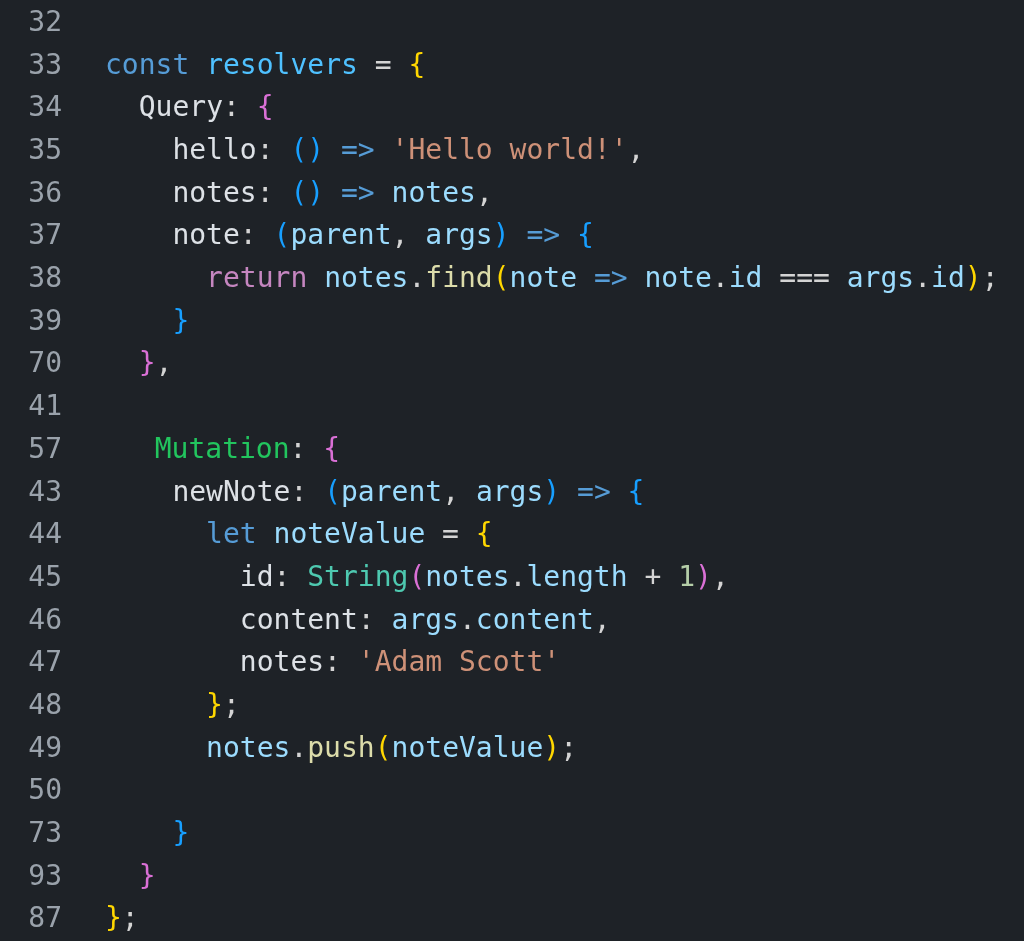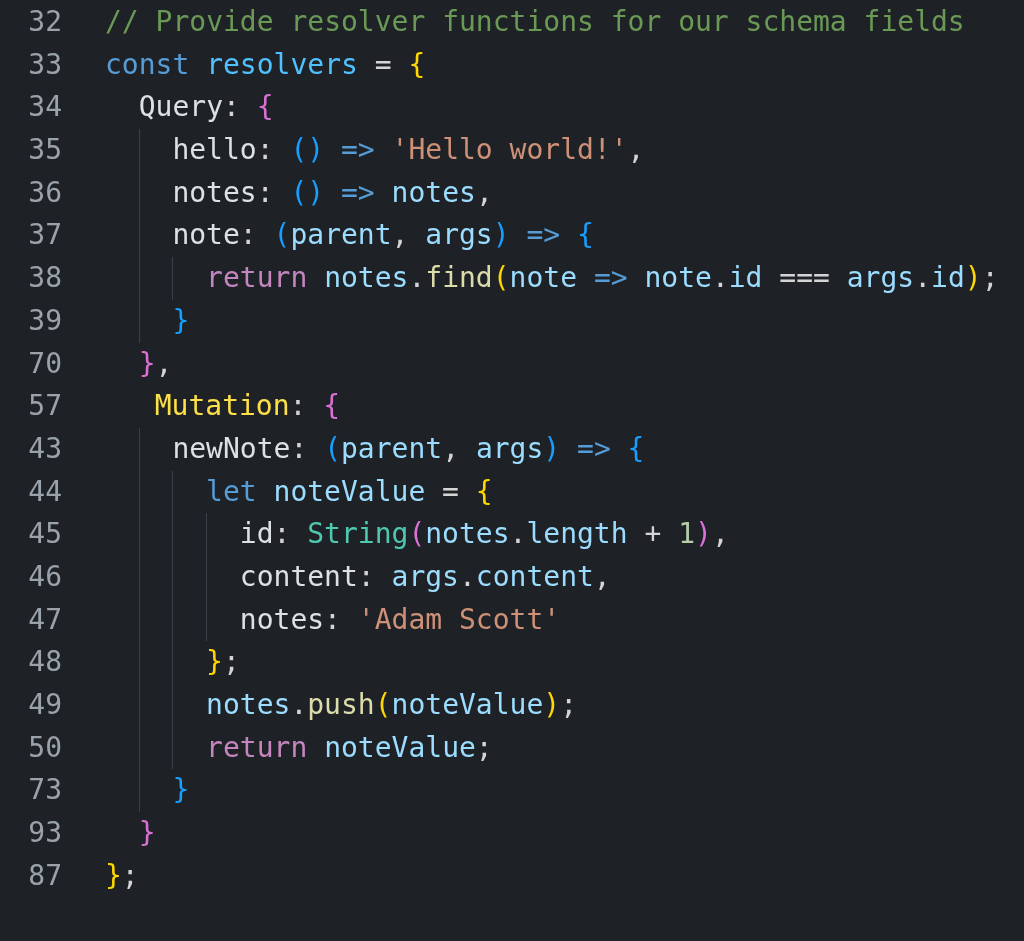--- a/index.html
+++ b/index.html
@@ -18,20 +18,21 @@
     font-family: "DejaVu Sans Mono", "Liberation Mono", monospace;
     font-size: 28px;
     padding-top: 1px;
     box-sizing: border-box;
   }
   .line {
     display: flex;
     height: 42.7px;
     line-height: 42.7px;
     white-space: pre;
+    align-items: flex-end;
   }
   .gutter {
     flex: 0 0 62px;
     width: 62px;
     text-align: right;
     color: var(--ln, #9aa2ab);
     user-select: none;
   }
   .code {
     padding-left: 43px;
@@ -45,35 +46,36 @@
   }
   .guide {
     box-shadow: inset 1px 0 0 var(--guide, #3a4047);
   }
 </style>
 </head>
 <body>
 
 <div class="editor">
   <div id="code-area">
-      <div class="line"><span class="gutter">32</span><span class="code"><span style="color: rgb(106, 153, 85);">// Provide resolver functions for our schema fields</span></span></div>
+      <div class="line"><span class="gutter">32</span></div>
       <div class="line"><span class="gutter">33</span><span class="code"><span style="color: rgb(86, 156, 214);">const</span><span style="color: rgb(212, 212, 212);"> </span><span style="color: rgb(79, 193, 255);">resolvers</span><span style="color: rgb(212, 212, 212);"> = </span><span style="color: rgb(255, 215, 0);">{</span></span></div>
       <div class="line"><span class="gutter">34</span><span class="code"><span class="ind"></span><span style="color: rgb(221, 225, 230);">Query</span><span style="color: rgb(212, 212, 212);">: </span><span style="color: rgb(218, 112, 214);">{</span></span></div>
       <div class="line"><span class="gutter">35</span><span class="code"><span class="ind"></span><span class="ind guide"></span><span style="color: rgb(221, 225, 230);">hello</span><span style="color: rgb(212, 212, 212);">: </span><span style="color: rgb(23, 159, 255);">()</span><span style="color: rgb(212, 212, 212);"> </span><span style="color: rgb(86, 156, 214);">=&gt;</span><span style="color: rgb(212, 212, 212);"> </span><span style="color: rgb(206, 145, 120);">'Hello world!'</span><span style="color: rgb(212, 212, 212);">,</span></span></div>
       <div class="line"><span class="gutter">36</span><span class="code"><span class="ind"></span><span class="ind guide"></span><span style="color: rgb(221, 225, 230);">notes</span><span style="color: rgb(212, 212, 212);">: </span><span style="color: rgb(23, 159, 255);">()</span><span style="color: rgb(212, 212, 212);"> </span><span style="color: rgb(86, 156, 214);">=&gt;</span><span style="color: rgb(212, 212, 212);"> </span><span style="color: rgb(156, 220, 254);">notes</span><span style="color: rgb(212, 212, 212);">,</span></span></div>
       <div class="line"><span class="gutter">37</span><span class="code"><span class="ind"></span><span class="ind guide"></span><span style="color: rgb(221, 225, 230);">note</span><span style="color: rgb(212, 212, 212);">: </span><span style="color: rgb(23, 159, 255);">(</span><span style="color: rgb(156, 220, 254);">parent</span><span style="color: rgb(212, 212, 212);">, </span><span style="color: rgb(156, 220, 254);">args</span><span style="color: rgb(23, 159, 255);">)</span><span style="color: rgb(212, 212, 212);"> </span><span style="color: rgb(86, 156, 214);">=&gt;</span><span style="color: rgb(212, 212, 212);"> </span><span style="color: rgb(23, 159, 255);">{</span></span></div>
       <div class="line"><span class="gutter">38</span><span class="code"><span class="ind"></span><span class="ind guide"></span><span class="ind guide"></span><span style="color: rgb(197, 134, 192);">return</span><span style="color: rgb(212, 212, 212);"> </span><span style="color: rgb(156, 220, 254);">notes</span><span style="color: rgb(212, 212, 212);">.</span><span style="color: rgb(220, 220, 170);">find</span><span style="color: rgb(255, 215, 0);">(</span><span style="color: rgb(156, 220, 254);">note</span><span style="color: rgb(212, 212, 212);"> </span><span style="color: rgb(86, 156, 214);">=&gt;</span><span style="color: rgb(212, 212, 212);"> </span><span style="color: rgb(156, 220, 254);">note</span><span style="color: rgb(212, 212, 212);">.</span><span style="color: rgb(156, 220, 254);">id</span><span style="color: rgb(212, 212, 212);"> </span><span style="color: rgb(212, 212, 212);">===</span><span style="color: rgb(212, 212, 212);"> </span><span style="color: rgb(156, 220, 254);">args</span><span style="color: rgb(212, 212, 212);">.</span><span style="color: rgb(156, 220, 254);">id</span><span style="color: rgb(255, 215, 0);">)</span><span style="color: rgb(212, 212, 212);">;</span></span></div>
       <div class="line"><span class="gutter">39</span><span class="code"><span class="ind"></span><span class="ind guide"></span><span style="color: rgb(23, 159, 255);">}</span></span></div>
       <div class="line"><span class="gutter">70</span><span class="code"><span class="ind"></span><span style="color: rgb(218, 112, 214);">}</span><span style="color: rgb(212, 212, 212);">,</span></span></div>
-      <div class="line"><span class="gutter">57</span><span class="code"><span class="ind"></span><span style="color: #fde047; padding-left: 16px;">Mutation</span><span style="color: rgb(212, 212, 212);">: </span><span style="color: rgb(218, 112, 214);">{</span></span></div>
+      <div class="line"><span class="gutter">41</span><span class="code"></span></div>
+      <div class="line"><span class="gutter">57</span><span class="code"><span class="ind"></span><span style="color: #22c55e; padding-left: 16px;">Mutation</span><span style="color: rgb(212, 212, 212);">: </span><span style="color: rgb(218, 112, 214);">{</span></span></div>
       <div class="line"><span class="gutter">43</span><span class="code"><span class="ind"></span><span class="ind guide"></span><span style="color: rgb(221, 225, 230);">newNote</span><span style="color: rgb(212, 212, 212);">: </span><span style="color: rgb(23, 159, 255);">(</span><span style="color: rgb(156, 220, 254);">parent</span><span style="color: rgb(212, 212, 212);">, </span><span style="color: rgb(156, 220, 254);">args</span><span style="color: rgb(23, 159, 255);">)</span><span style="color: rgb(212, 212, 212);"> </span><span style="color: rgb(86, 156, 214);">=&gt;</span><span style="color: rgb(212, 212, 212);"> </span><span style="color: rgb(23, 159, 255);">{</span></span></div>
       <div class="line"><span class="gutter">44</span><span class="code"><span class="ind"></span><span class="ind guide"></span><span class="ind guide"></span><span style="color: rgb(86, 156, 214);">let</span><span style="color: rgb(212, 212, 212);"> </span><span style="color: rgb(156, 220, 254);">noteValue</span><span style="color: rgb(212, 212, 212);"> = </span><span style="color: rgb(255, 215, 0);">{</span></span></div>
       <div class="line"><span class="gutter">45</span><span class="code"><span class="ind"></span><span class="ind guide"></span><span class="ind guide"></span><span class="ind guide"></span><span style="color: rgb(221, 225, 230);">id</span><span style="color: rgb(212, 212, 212);">: </span><span style="color: rgb(78, 201, 176);">String</span><span style="color: rgb(218, 112, 214);">(</span><span style="color: rgb(156, 220, 254);">notes</span><span style="color: rgb(212, 212, 212);">.</span><span style="color: rgb(156, 220, 254);">length</span><span style="color: rgb(212, 212, 212);"> + </span><span style="color: rgb(181, 206, 168);">1</span><span style="color: rgb(218, 112, 214);">)</span><span style="color: rgb(212, 212, 212);">,</span></span></div>
       <div class="line"><span class="gutter">46</span><span class="code"><span class="ind"></span><span class="ind guide"></span><span class="ind guide"></span><span class="ind guide"></span><span style="color: rgb(221, 225, 230);">content</span><span style="color: rgb(212, 212, 212);">: </span><span style="color: rgb(156, 220, 254);">args</span><span style="color: rgb(212, 212, 212);">.</span><span style="color: rgb(156, 220, 254);">content</span><span style="color: rgb(212, 212, 212);">,</span></span></div>
       <div class="line"><span class="gutter">47</span><span class="code"><span class="ind"></span><span class="ind guide"></span><span class="ind guide"></span><span class="ind guide"></span><span style="color: rgb(221, 225, 230);">notes</span><span style="color: rgb(212, 212, 212);">: </span><span style="color: rgb(206, 145, 120);">'Adam Scott'</span></span></div>
       <div class="line"><span class="gutter">48</span><span class="code"><span class="ind"></span><span class="ind guide"></span><span class="ind guide"></span><span style="color: rgb(255, 215, 0);">}</span><span style="color: rgb(212, 212, 212);">;</span></span></div>
       <div class="line"><span class="gutter">49</span><span class="code"><span class="ind"></span><span class="ind guide"></span><span class="ind guide"></span><span style="color: rgb(156, 220, 254);">notes</span><span style="color: rgb(212, 212, 212);">.</span><span style="color: rgb(220, 220, 170);">push</span><span style="color: rgb(255, 215, 0);">(</span><span style="color: rgb(156, 220, 254);">noteValue</span><span style="color: rgb(255, 215, 0);">)</span><span style="color: rgb(212, 212, 212);">;</span></span></div>
-      <div class="line"><span class="gutter">50</span><span class="code"><span class="ind"></span><span class="ind guide"></span><span class="ind guide"></span><span style="color: rgb(197, 134, 192);">return</span><span style="color: rgb(212, 212, 212);"> </span><span style="color: rgb(156, 220, 254);">noteValue</span><span style="color: rgb(212, 212, 212);">;</span></span></div>
+      <div class="line"><span class="gutter">50</span></div>
       <div class="line"><span class="gutter">73</span><span class="code"><span class="ind"></span><span class="ind guide"></span><span style="color: rgb(23, 159, 255);">}</span></span></div>
       <div class="line"><span class="gutter">93</span><span class="code"><span class="ind"></span><span style="color: rgb(218, 112, 214);">}</span></span></div>
       <div class="line"><span class="gutter">87</span><span class="code"><span style="color: rgb(255, 215, 0);">}</span><span style="color: rgb(212, 212, 212);">;</span></span></div>
     </div>
 </div>
 
 </body></html>

